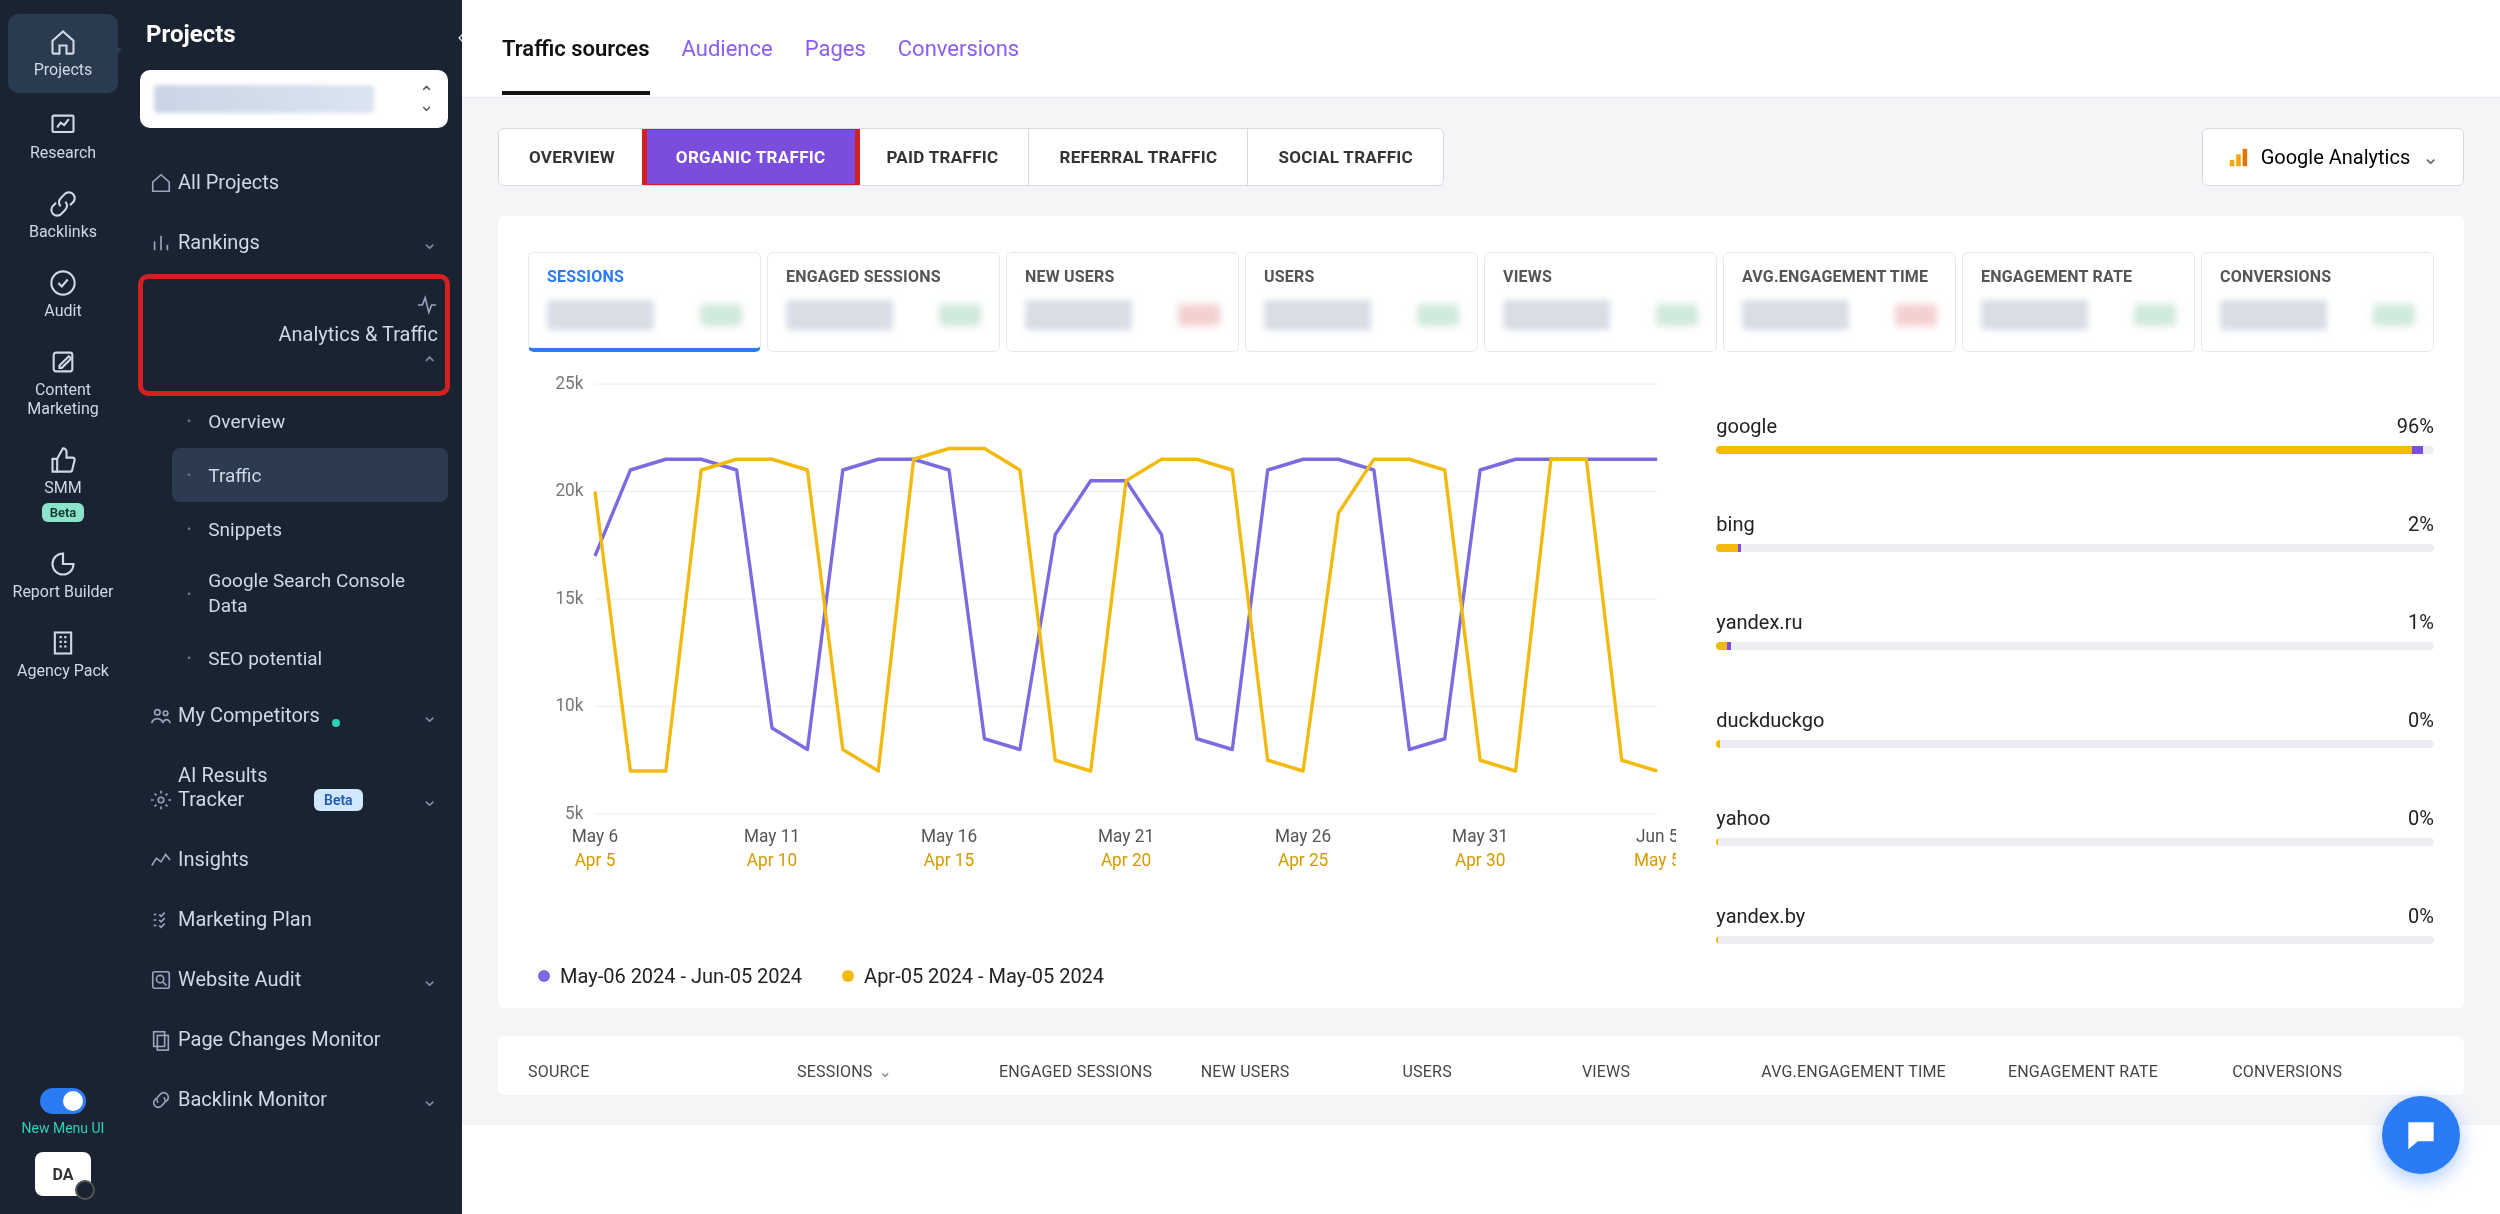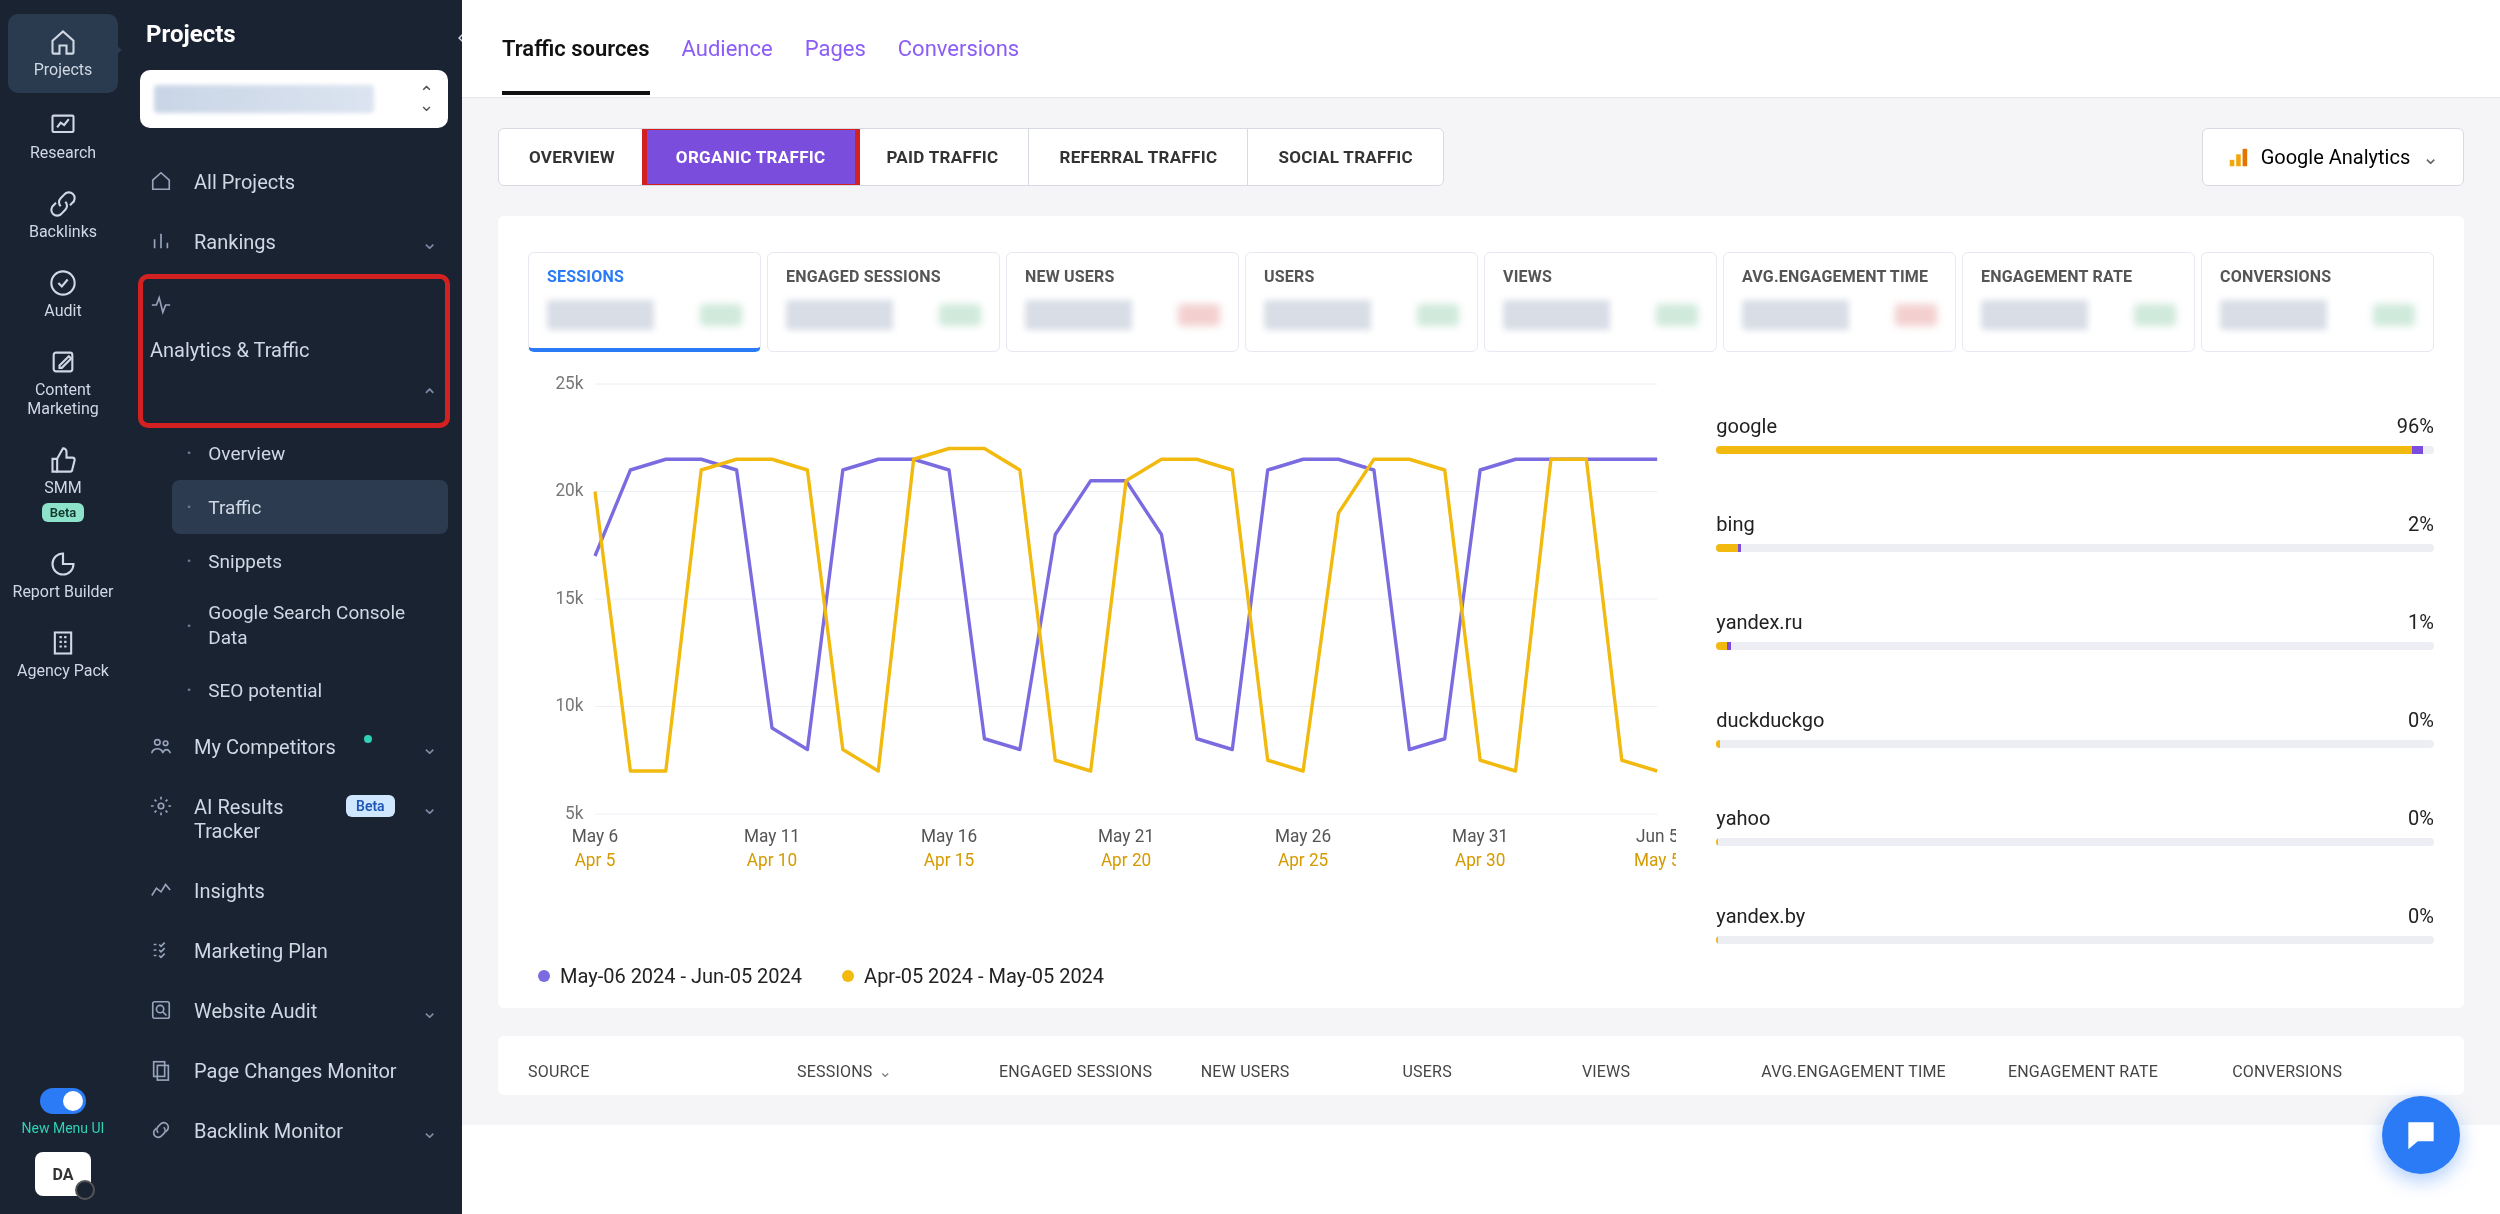--- a/index.html
+++ b/index.html
@@ -18,21 +18,21 @@
 .rail .avatar::after { content:""; position:absolute; width:16px; height:16px; border:2px solid #555; border-radius:50%; bottom:-4px; right:-4px; background:#1a2332; }
 .rail .tri { position:absolute; left:110px; top:40px; width:0; height:0; border-top:10px solid transparent; border-bottom:10px solid transparent; border-left:12px solid #2a3a4f; }
 
 
 .sidebar { position:absolute; left:126px; top:0; width:336px; height:1214px; background:#1a2332; color:#cfd8e3; padding:20px 14px 0 14px; }
 .sidebar .collapse { position:absolute; top:22px; right:-16px; width:32px; height:32px; background:#1a2332; border-radius:50%; display:flex; align-items:center; justify-content:center; color:#cfd8e3; cursor:pointer; }
 .sidebar h2 { font-size:24px; font-weight:700; color:#fff; margin-bottom:22px; padding-left:6px; }
 .proj-select { background:#fff; border-radius:10px; height:58px; display:flex; align-items:center; padding:0 14px; margin-bottom:24px; cursor:pointer; }
 .proj-select .blur { width:220px; height:28px; background:linear-gradient(90deg,#c9d5e6,#dbe4f0); filter:blur(2px); border-radius:4px; }
 .proj-select .upd { margin-left:auto; color:#555; font-size:18px; line-height:10px; display:flex; flex-direction:column; gap:2px; }
-.sb-item { display:flex; align-items:flex-start; gap:22px; padding:18px 10px; font-size:20px; cursor:pointer; border-radius:8px; position:relative; }
+.sb-item { display:flex; align-items:flex-end; gap:6px; padding:18px 10px; font-size:20px; cursor:pointer; border-radius:8px; position:relative; }
 .sb-item .chev { margin-left:auto; color:#7c8aa3; }
 .sb-item.hl { outline:5px solid #d32121; outline-offset:-3px;flex-direction:column; }
 .sb-sub { padding-left:32px; }
 .sb-sub .sb-subi { display:flex; align-items:center; gap:16px; padding:13px 14px; font-size:19px; cursor:pointer; border-radius:8px; }
 .sb-sub .sb-subi::before { content:"·"; color:#6b7a93; font-size:24px; }
 .sb-sub .sb-subi.active { background:#2c3b50; }
 .sb-item .dot { width:8px; height:8px; background:#2fd2b5; border-radius:50%; margin-left:6px; }
 .sb-item .beta { background:#cfe7ff; color:#2059b5; font-size:14px; padding:3px 10px; border-radius:6px; font-weight:600; }
 
 

